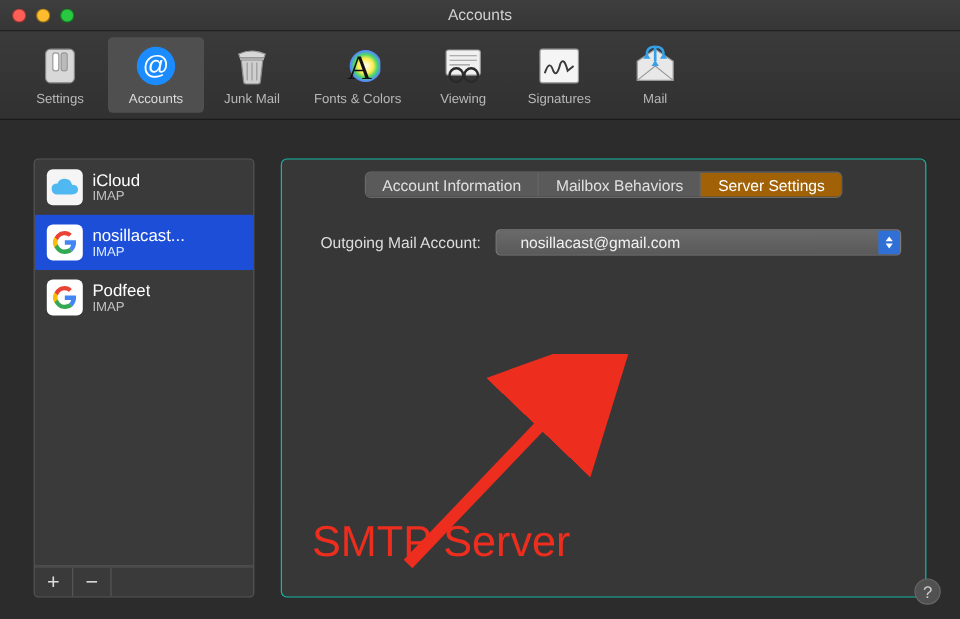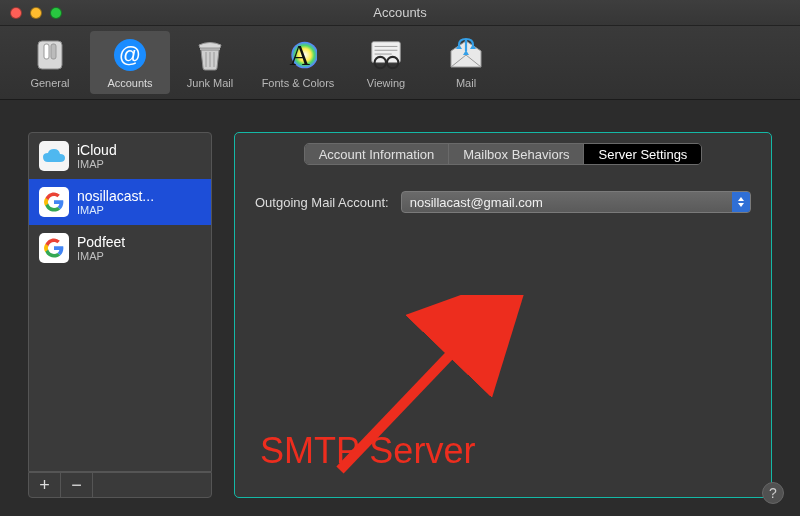--- a/index.html
+++ b/index.html
@@ -151,43 +151,44 @@
   }
   .tab {
     padding: 3px 14px;
     font-size: 13px;
     color: #e0e0e0;
     background: #5a5a5a;
     border-right: 1px solid #6a6a6a;
     display: flex; align-items: center;
   }
   .tab:last-child { border-right: none; }
-  .tab.selected { background: #000000; color: #fff; }
+  .tab.selected { background: #a16207; color: #fff; }
   .panel-body {
     padding: 26px 20px;
   }
   .formrow {
     display: flex;
     align-items: center;
     gap: 12px;
   }
   .formlabel {
     font-size: 13px;
     color: #ddd;
+    margin-left: 12px;
   }
   .select {
     flex: 1;
     height: 22px;
     background: linear-gradient(#6a6a6a, #5a5a5a);
     border: 1px solid #7a7a7a;
     border-radius: 4px;
     display: flex;
     align-items: center;
     justify-content: space-between;
-    padding-left: 8px;
+    padding-left: 20px;
     color: #f0f0f0;
     font-size: 13px;
     overflow: hidden;
   }
   .select-end {
     width: 18px; height: 100%;
     background: #2f6fd6;
     display: flex; flex-direction: column; align-items: center; justify-content: center;
     gap: 0px;
   }
@@ -243,21 +244,21 @@
 <div class="toolbar">
 
   <div class="tb-item">
     <div class="tb-icon">
       <svg width="34" height="34" viewBox="0 0 34 34">
         <rect x="5" y="3" width="24" height="28" rx="4" fill="#d8d8d8" stroke="#888"></rect>
         <rect x="11" y="6" width="5" height="15" rx="2" fill="#fff" stroke="#999"></rect>
         <rect x="18" y="6" width="5" height="15" rx="2" fill="#bbb" stroke="#999"></rect>
       </svg>
     </div>
-    <span class="tb-label">General</span>
+    <span class="tb-label">Settings</span>
   </div>
 
   <div class="tb-item selected">
     <div class="tb-icon">
       <svg width="36" height="36" viewBox="0 0 36 36">
         <circle cx="18" cy="18" r="16" fill="#1a8cff"></circle>
         <text x="18" y="25" text-anchor="middle" font-size="22" fill="#fff" font-family="Helvetica">@</text>
       </svg>
     </div>
     <span class="tb-label">Accounts</span>
@@ -305,20 +306,29 @@
         <line x1="8" y1="17" x2="26" y2="17" stroke="#999"></line>
         <circle cx="14" cy="26" r="6" fill="none" stroke="#2a2a2a" stroke-width="2.2"></circle>
         <circle cx="27" cy="26" r="6" fill="none" stroke="#2a2a2a" stroke-width="2.2"></circle>
         <line x1="20" y1="26" x2="21" y2="26" stroke="#2a2a2a" stroke-width="2.2"></line>
       </svg>
     </div>
     <span class="tb-label">Viewing</span>
   </div>
 
 
+  <div class="tb-item">
+    <div class="tb-icon">
+      <svg width="38" height="36" viewBox="0 0 38 36">
+        <rect x="3" y="4" width="32" height="28" rx="2" fill="#f5f5f5" stroke="#999"></rect>
+        <path d="M7 24 Q11 12 14 22 Q17 28 20 16 Q23 10 26 22 L31 18" fill="none" stroke="#3a3a3a" stroke-width="1.6"></path>
+      </svg>
+    </div>
+    <span class="tb-label">Signatures</span>
+  </div>
 
   <div class="tb-item">
     <div class="tb-icon">
       <svg width="38" height="36" viewBox="0 0 38 36">
         <path d="M4 14 L19 4 L34 14 L34 30 L4 30 Z" fill="#e8e8e8" stroke="#999"></path>
         <path d="M4 30 L19 18 L34 30" fill="none" stroke="#999"></path>
         <path d="M19 14 L19 2" stroke="#35a0e8" stroke-width="2.2" fill="none"></path>
         <path d="M12 8 Q12 2 19 2" stroke="#35a0e8" stroke-width="2.2" fill="none"></path>
         <path d="M26 8 Q26 2 19 2" stroke="#35a0e8" stroke-width="2.2" fill="none"></path>
         <polygon points="19,13 16,18 22,18" fill="#35a0e8"></polygon>

